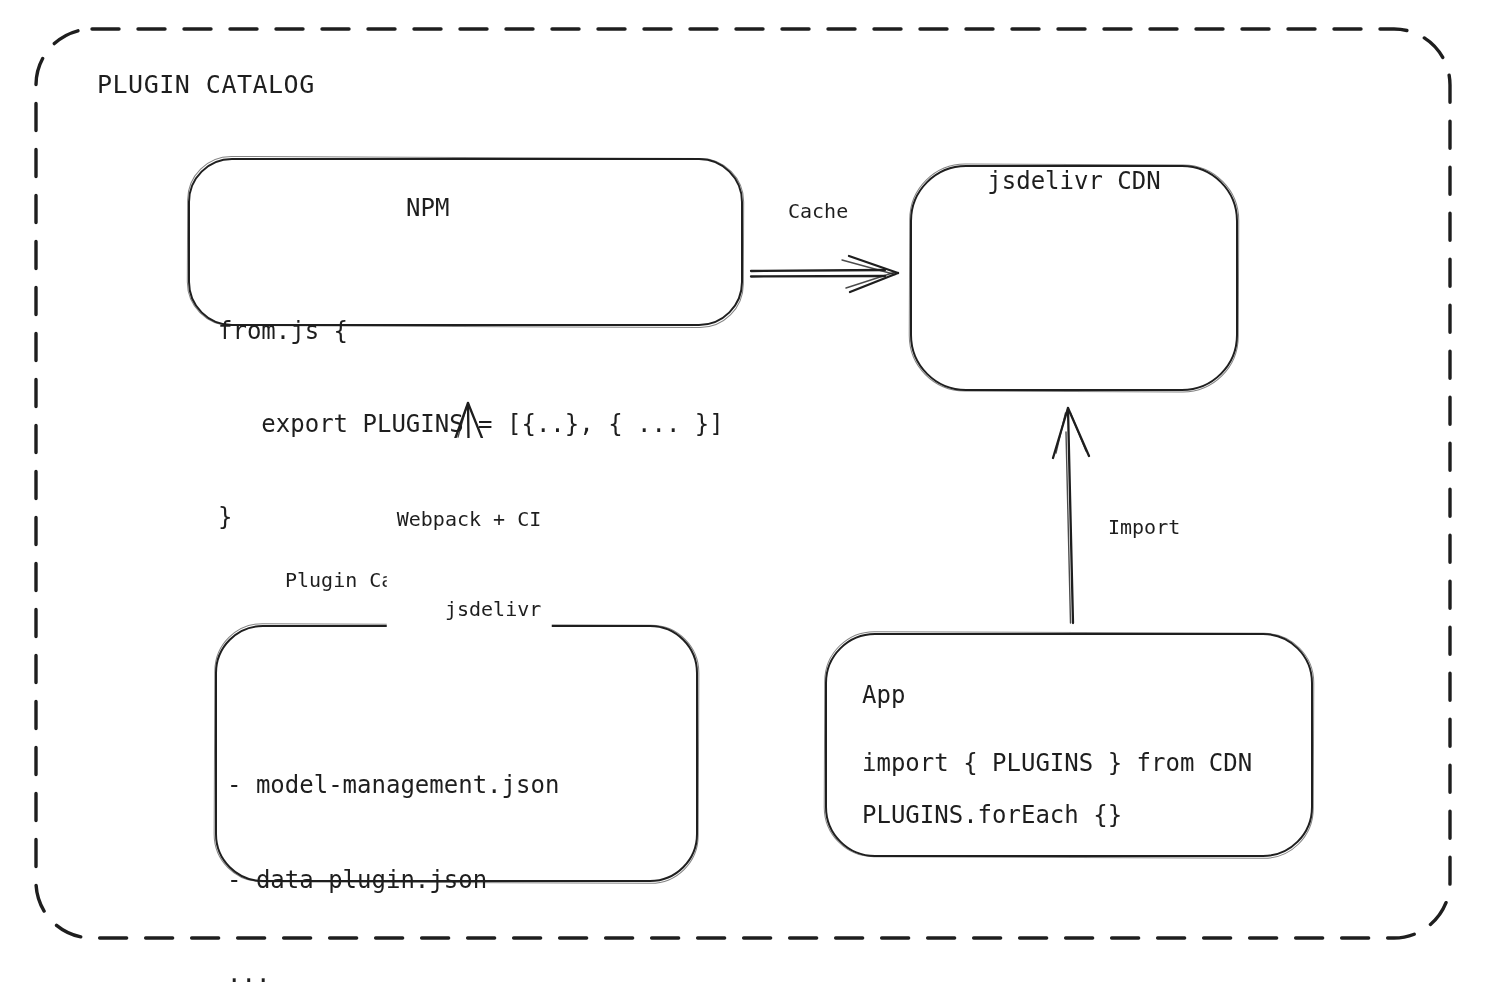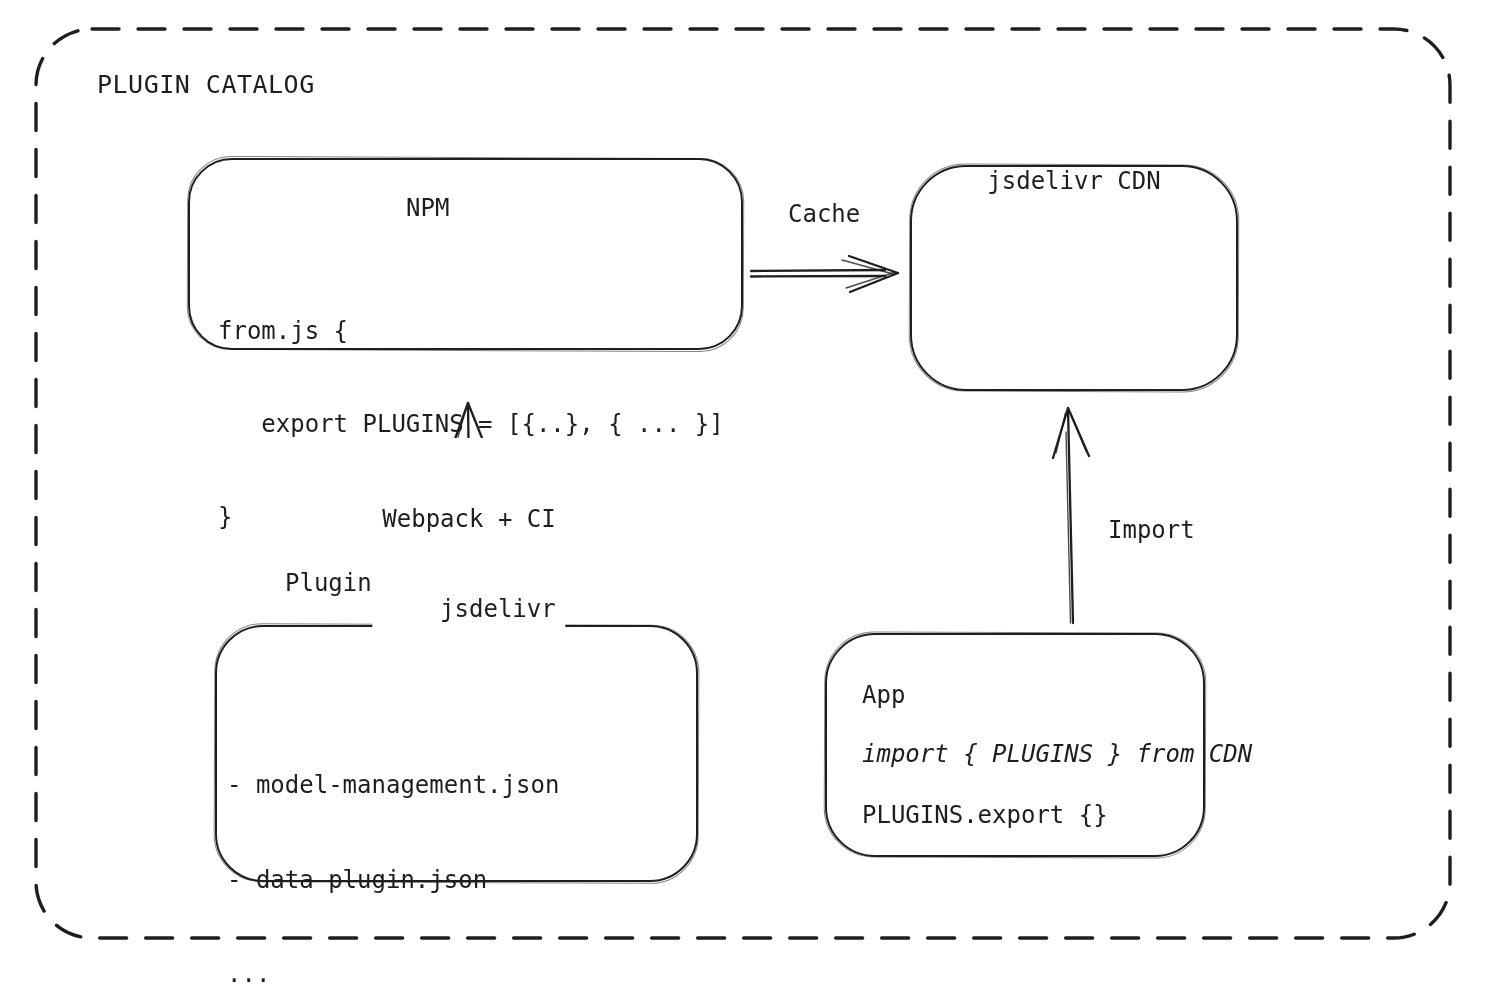--- a/index.html
+++ b/index.html
@@ -45,30 +45,30 @@
   .sketch-box::before {
     content: "";
     position: absolute;
     inset: -3px;
     border: 1.5px solid rgba(30,30,30,0.55);
     border-radius: inherit;
     transform: rotate(0.25deg);
     pointer-events: none;
   }
 
-  .npm-box  { left: 188px; top: 158px; width: 555px; height: 192px; border-radius: 44px; }
+  .npm-box  { left: 188px; top: 158px; width: 555px; height: 168px; border-radius: 44px; }
   .cdn-box  { left: 910px; top: 165px; width: 328px; height: 226px; border-radius: 56px;
               display: flex; align-items: flex-start; justify-content: center; }
   .repo-box { left: 215px; top: 625px; width: 483px; height: 257px; border-radius: 48px; }
-  .app-box  { left: 825px; top: 633px; width: 380px; height: 224px; border-radius: 50px; }
+  .app-box  { left: 825px; top: 633px; width: 488px; height: 224px; border-radius: 50px; }
 
   .label {
     position: absolute;
     z-index: 3;
-    font-size: 24px;
+    font-size: 20px;
     line-height: 1.25;
     white-space: pre;
   }
   .catalog-title { left: 97px;  top: 69px;  font-size: 25px; letter-spacing: 0.5px; }
   .repo-title    { left: 285px; top: 568px; }
   .cache-label   { left: 788px; top: 199px; }
   .import-label  { left: 1108px; top: 515px; text-align: right; }
   .build-label {
     left: 469px; top: 438px;
     transform: translateX(-50%);
@@ -83,21 +83,21 @@
     font-size: 24px;
     white-space: pre;
   }
   .code { line-height: 31px; }
 
   .npm-title   { left: 216px; top: 34px; }
   .npm-code    { left: 28px;  top: 94px; }
   .cdn-label   { position: static; font-size: 24px; white-space: pre; }
   .repo-code   { left: 10px;  top: 80px; line-height: 31.5px; }
   .app-title   { left: 35px;  top: 46px; }
-  .app-line1   { left: 35px;  top: 104px; font-style: italic; }
+  .app-line1   { left: 35px;  top: 113px; }
   .app-line2   { left: 35px;  top: 165px; }
 </style>
 </head>
 <body>
 
 <div class="canvas">
 
   <svg class="strokes" width="1506" height="1002" viewBox="0 0 1506 1002">
 
     <rect class="boundary" x="36" y="29" width="1414" height="909" rx="56" ry="56"></rect>
@@ -149,21 +149,21 @@
     <div class="inner-text code repo-code">
       <div>- model-management.json</div>
       <div>- data-plugin.json</div>
       <div>...</div>
     </div>
   </div>
 
   <div class="sketch-box app-box">
     <div class="inner-text app-title">App</div>
     <div class="inner-text code app-line1">import { PLUGINS } from CDN</div>
-    <div class="inner-text code app-line2">PLUGINS.export {}</div>
+    <div class="inner-text code app-line2">PLUGINS.forEach {}</div>
   </div>
 
   <div class="label cache-label">Cache</div>
 
   <div class="label build-label">
     <div>Webpack + CI</div>
     <div>jsdelivr</div>
   </div>
 
   <div class="label import-label">Import</div>

